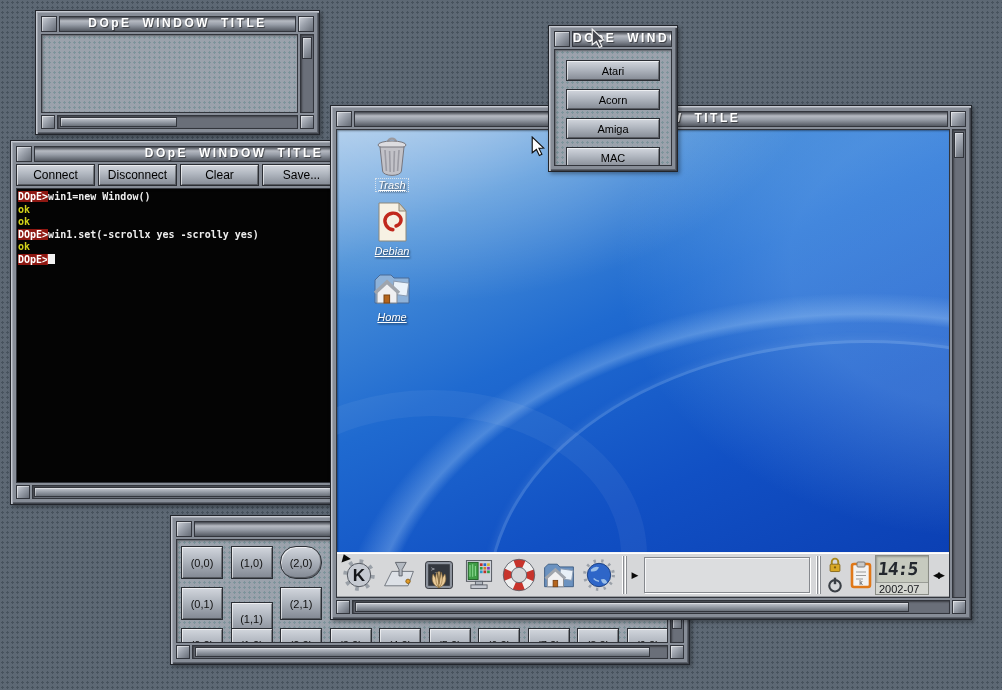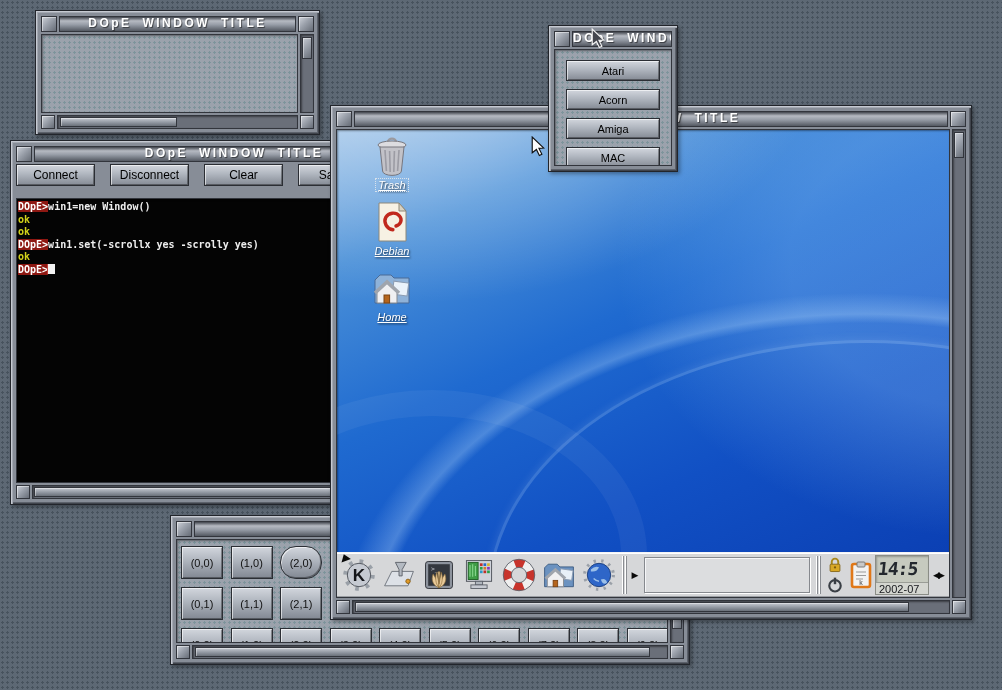--- a/index.html
+++ b/index.html
@@ -82,21 +82,21 @@
   }
 
   
   #win-empty    { left:35px;  top:10px;  width:285px; height:125px; z-index:1; }
   #win-terminal { left:10px;  top:140px; width:430px; height:365px; z-index:2; }
   #win-grid     { left:170px; top:515px; width:520px; height:150px; z-index:3; }
   #win-kde      { left:330px; top:105px; width:642px; height:515px; z-index:4; }
   #win-platform { left:548px; top:25px;  width:130px; height:147px; z-index:5; }
 
   
-  .toolbar { display:flex; gap:15px; height:22px; flex:0 0 22px; margin-bottom:12px; }
+  .toolbar { display:flex; gap:3px; height:22px; flex:0 0 22px; margin-bottom:2px; }
   .tool-btn { width:79px; flex:0 0 79px; font-size:12px; }
   .term { background:#040404; padding:2px 1px; }
   .tline { font-family:"DejaVu Sans Mono",monospace; font-weight:bold;
            font-size:10px; line-height:12.5px; color:#ededed; white-space:pre; }
   .tprompt { background:#8e1812; color:#fff; }
   .tok { color:#d2d21a; }
   .tcursor { display:inline-block; width:7px; height:10px; background:#f2f2f2;
              box-shadow:-1px 0 0 #c04038; vertical-align:-1px; }
 
   
@@ -234,21 +234,21 @@
     <div class="cap"></div>
     <div class="tbar">DOpE WINDOW TITLE</div>
     <div class="cap"></div>
   </div>
   <div class="body-row">
     <div class="content dotted">
         <div class="gbtn" style="left: 4px; top: 6px;">(0,0)</div>
         <div class="gbtn" style="left: 53.5px; top: 6px;">(1,0)</div>
         <div class="gbtn" style="left: 103px; top: 6px; border-radius: 16px;">(2,0)</div>
         <div class="gbtn" style="left: 4px; top: 47px;">(0,1)</div>
-        <div class="gbtn" style="left: 53.5px; top: 47px;">(1,1)</div>
+        <div class="gbtn" style="left: 53.5px; top: 62px;">(1,1)</div>
         <div class="gbtn" style="left: 103px; top: 47px; text-align: right;">(2,1)</div>
         <div class="gbtn" style="left: 4px; top: 88px;">(0,2)</div>
         <div class="gbtn" style="left: 53.5px; top: 88px;">(1,2)</div>
         <div class="gbtn" style="left: 103px; top: 88px;">(2,2)</div>
         <div class="gbtn" style="left: 152.5px; top: 88px;">(3,2)</div>
         <div class="gbtn" style="left: 202px; top: 88px;">(4,2)</div>
         <div class="gbtn" style="left: 251.5px; top: 88px;">(5,2)</div>
         <div class="gbtn" style="left: 301px; top: 88px;">(6,2)</div>
         <div class="gbtn" style="left: 350.5px; top: 88px;">(7,2)</div>
         <div class="gbtn" style="left: 400px; top: 88px;">(8,2)</div>

